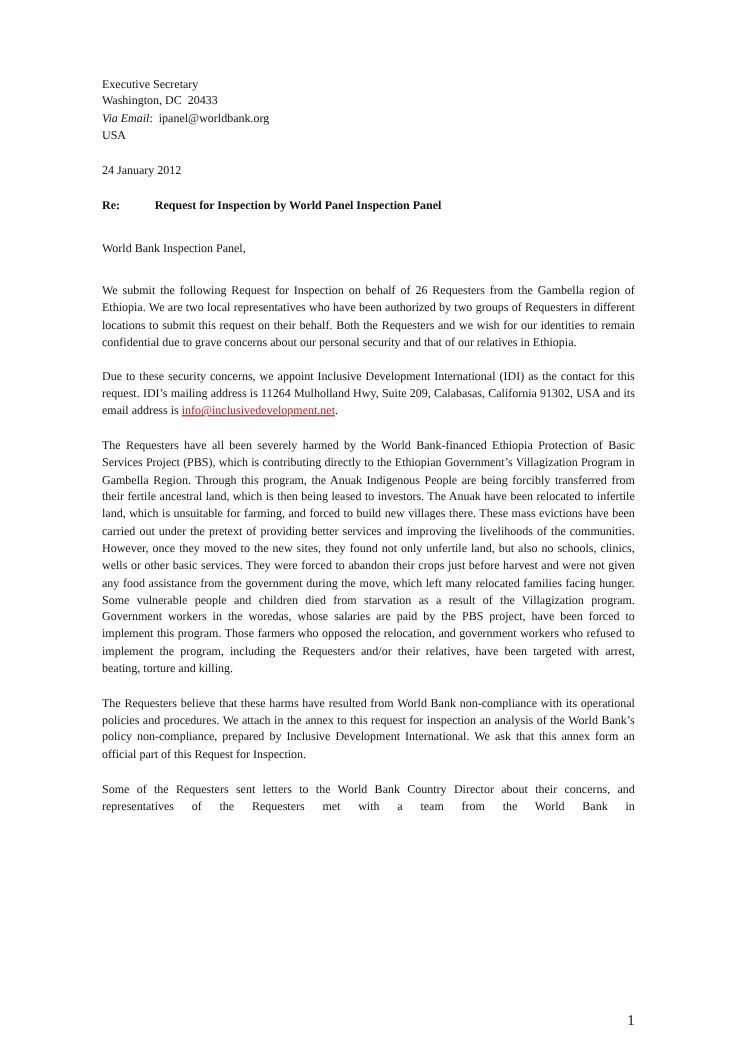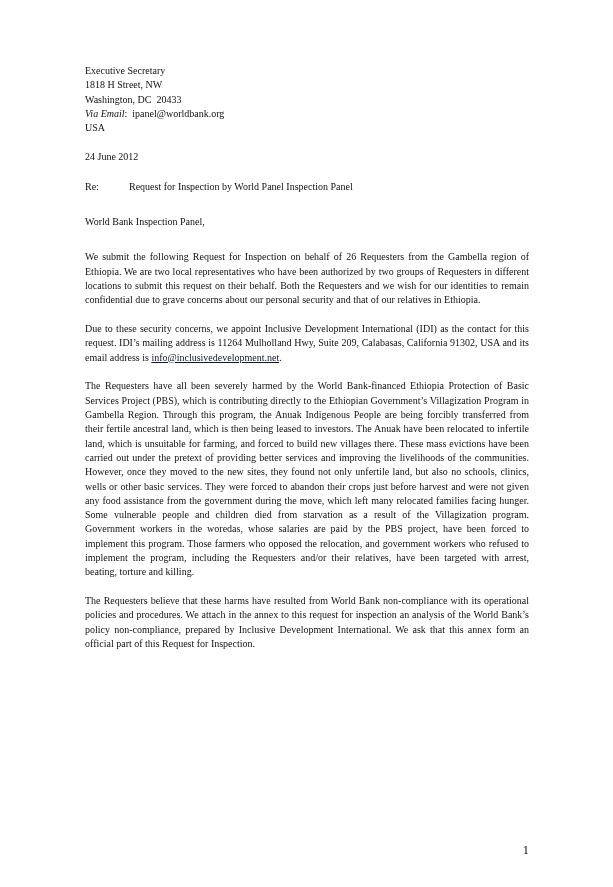--- a/index.html
+++ b/index.html
@@ -4,45 +4,44 @@
 <style>
   html, body { margin: 0; padding: 0; background: #ffffff; }
   body { width: 613px; height: 887px; position: relative; overflow: hidden; }
   .page {
     position: absolute; left: 85px; top: 64px; width: 444px;
     font-family: "Liberation Serif", "DejaVu Serif", serif;
     font-size: 10px; line-height: 14.3px; color: #111;
   }
   .line { display: block; white-space: nowrap; }
   .para { text-align: justify; text-align-last: left; }
-  .re { font-weight: normal; display: flex; align-items: flex-end; }
+  .re { font-weight: bold; display: flex; align-items: flex-end; }
   .re .re-label { width: 44px; }
   .em { font-style: italic; }
-  a.link { color: #0f172a; text-decoration: underline; }
+  a.link { color: #b91c1c; text-decoration: underline; }
   .page-number {
     position: absolute; left: 515px; top: 843px; width: 14px; text-align: right;
     font-family: "Liberation Serif", "DejaVu Serif", serif; font-size: 12.4px; color: #111;
   }
 </style>
 </head>
 <body>
 
 <div class="page">
   <div>
     <span class="line">Executive Secretary</span>
-    <span class="line">1818 H Street, NW</span>
     <span class="line" style="white-space:pre">Washington, DC  20433</span>
     <span class="line">
       <span class="em">Via Email</span><span style="white-space:pre">:  </span><span>ipanel@worldbank.org</span>
     </span>
     <span class="line">USA</span>
   </div>
 
   <div style="height:15px"></div>
-  <span class="line">24 June 2012</span>
+  <span class="line">24 January 2012</span>
 
   <div style="height:15px"></div>
   <div class="re">
     <span class="re-label">Re:</span>
     <span>Request for Inspection by World Panel Inspection Panel</span>
   </div>
 
   <div style="height:21px"></div>
   <span class="line">World Bank Inspection Panel,</span>
 
@@ -52,15 +51,16 @@
   <div style="height:14.5px"></div>
   <p class="para" style="margin:0"><span>Due to these security concerns, we appoint Inclusive Development International (IDI) as the contact for this request.  IDI’s mailing address is 11264 Mulholland Hwy, Suite 209, Calabasas, California 91302, USA and its email address is</span> <a class="link" href="#">info@inclusivedevelopment.net</a><span>.</span></p>
 
   <div style="height:14.5px"></div>
   <p class="para" style="margin:0">The Requesters have all been severely harmed by the World Bank-financed Ethiopia Protection of Basic Services Project (PBS), which is contributing directly to the Ethiopian Government’s Villagization Program in Gambella Region. Through this program, the Anuak Indigenous People are being forcibly transferred from their fertile ancestral land, which is then being leased to investors. The Anuak have been relocated to infertile land, which is unsuitable for farming, and forced to build new villages there. These mass evictions have been carried out under the pretext of providing better services and improving the livelihoods of the communities. However, once they moved to the new sites, they found not only unfertile land, but also no schools, clinics, wells or other basic services.  They were forced to abandon their crops just before harvest and were not given any food assistance from the government during the move, which left many relocated families facing hunger. Some vulnerable people and children died from starvation as a result of the Villagization program.  Government workers in the woredas, whose salaries are paid by the PBS project, have been forced to implement this program. Those farmers who opposed the relocation, and government workers who refused to implement the program, including the Requesters and/or their relatives, have been targeted with arrest, beating, torture and killing.</p>
 
   <div style="height:14.5px"></div>
   <p class="para" style="margin:0">The Requesters believe that these harms have resulted from World Bank non-compliance with its operational policies and procedures.  We attach in the annex to this request for inspection an analysis of the World Bank’s policy non-compliance, prepared by Inclusive Development International.  We ask that this annex form an official part of this Request for Inspection.</p>
 
   <div style="height:14.5px"></div>
+  <p class="para" style="margin:0; text-align-last: justify;">Some of the Requesters sent letters to the World Bank Country Director about their concerns, and representatives of the Requesters met with a team from the World Bank in</p>
 </div>
 
 <div class="page-number">1</div>
 
 </body></html>

